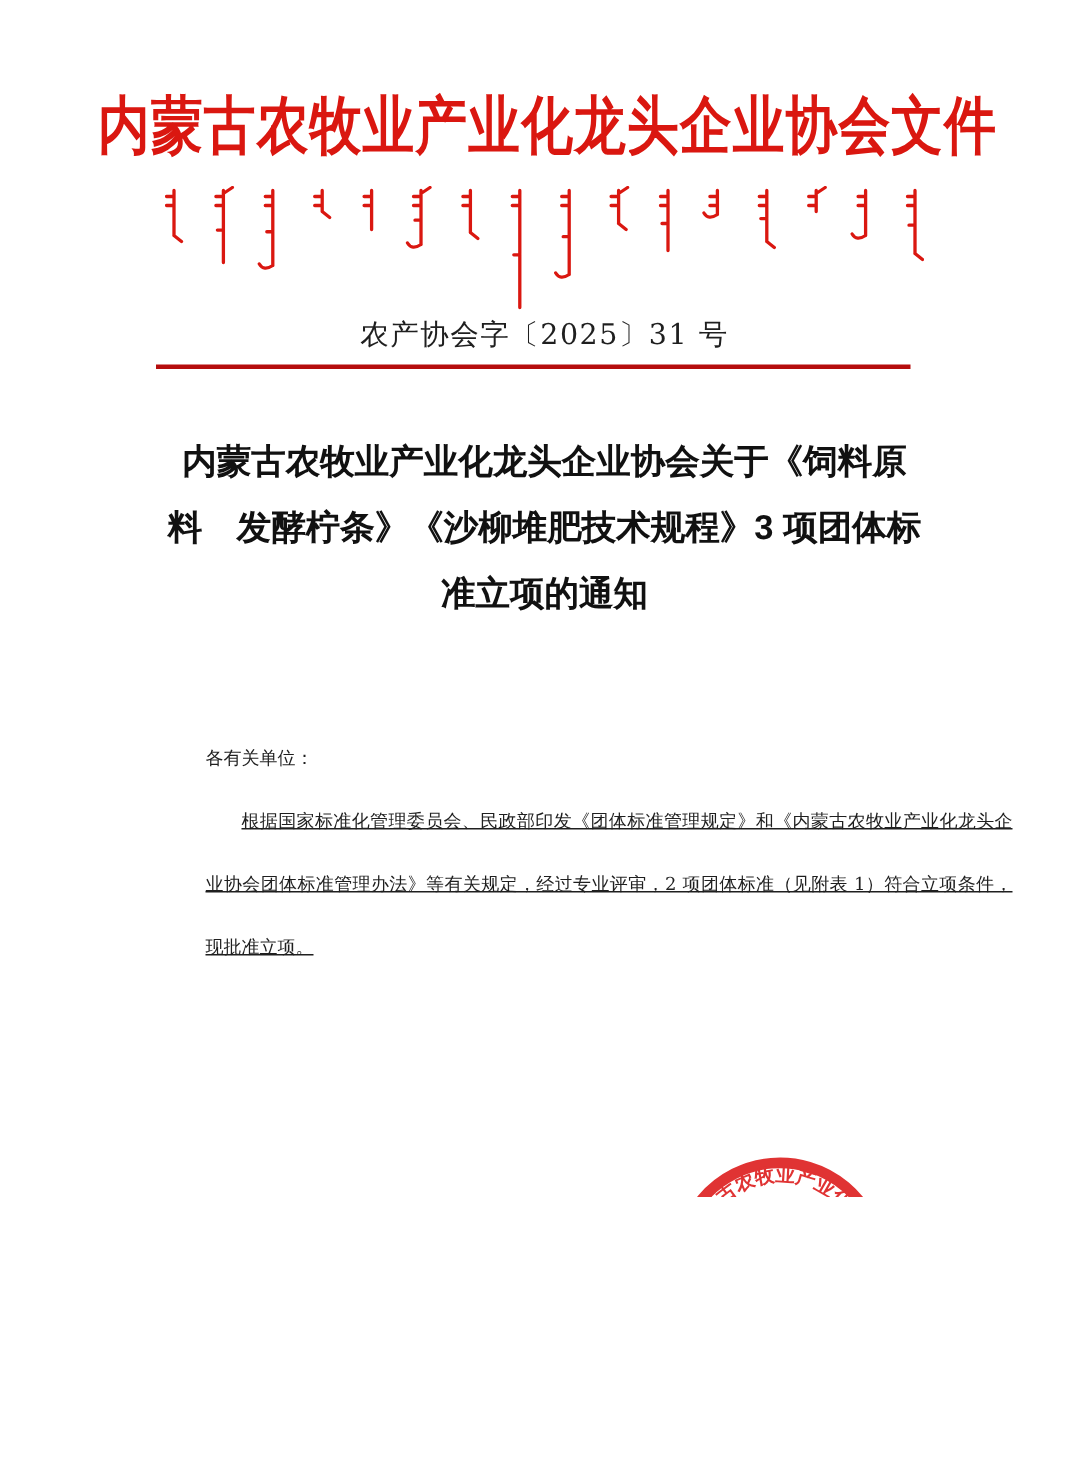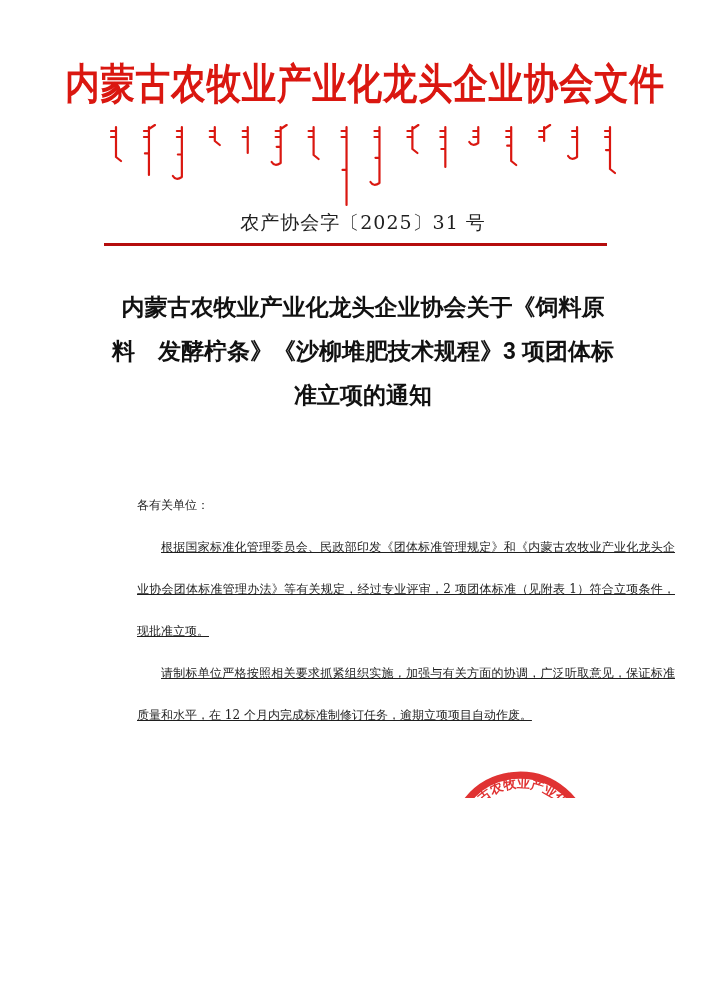--- a/index.html
+++ b/index.html
@@ -96,21 +96,20 @@
 
   <div class="doc-title">
     <div>内蒙古农牧业产业化龙头企业协会关于《饲料原</div>
     <div>料　发酵柠条》《沙柳堆肥技术规程》3 项团体标</div>
     <div>准立项的通知</div>
   </div>
 
   <div class="body-block">
     <p class="salutation">各有关单位：</p>
     <p class="para">根据国家标准化管理委员会、民政部印发《团体标准管理规定》和《内蒙古农牧业产业化龙头企业协会团体标准管理办法》等有关规定，经过专业评审，2 项团体标准（见附表 1）符合立项条件，现批准立项。</p>
-    <p class="para">请制标单位严格按照相关要求抓紧组织实施，加强与有关方面的协调，广泛听取意见，保证标准质量和水平，在 12 个月内完成标准制修订任务，逾期立项项目自动作废。</p>
   </div>
 
   <div class="signature">内蒙古农牧业产业化龙头企业协会</div>
 
   <div class="doc-date">2025 年 9 月 3 日</div>
 
   <svg class="seal" viewBox="0 0 150 150" xmlns="http://www.w3.org/2000/svg">
     <circle cx="75" cy="75" r="66" fill="none" stroke="#dd1c1c" stroke-width="7"></circle>
     <polygon fill="#dd1c1c" points="75,50 81.35,66.26 100.68,66.66 85.27,78.34 90.87,96.84 75,85.8 59.13,96.84 64.73,78.34 49.32,66.66 68.65,66.26"></polygon>
     <defs>

